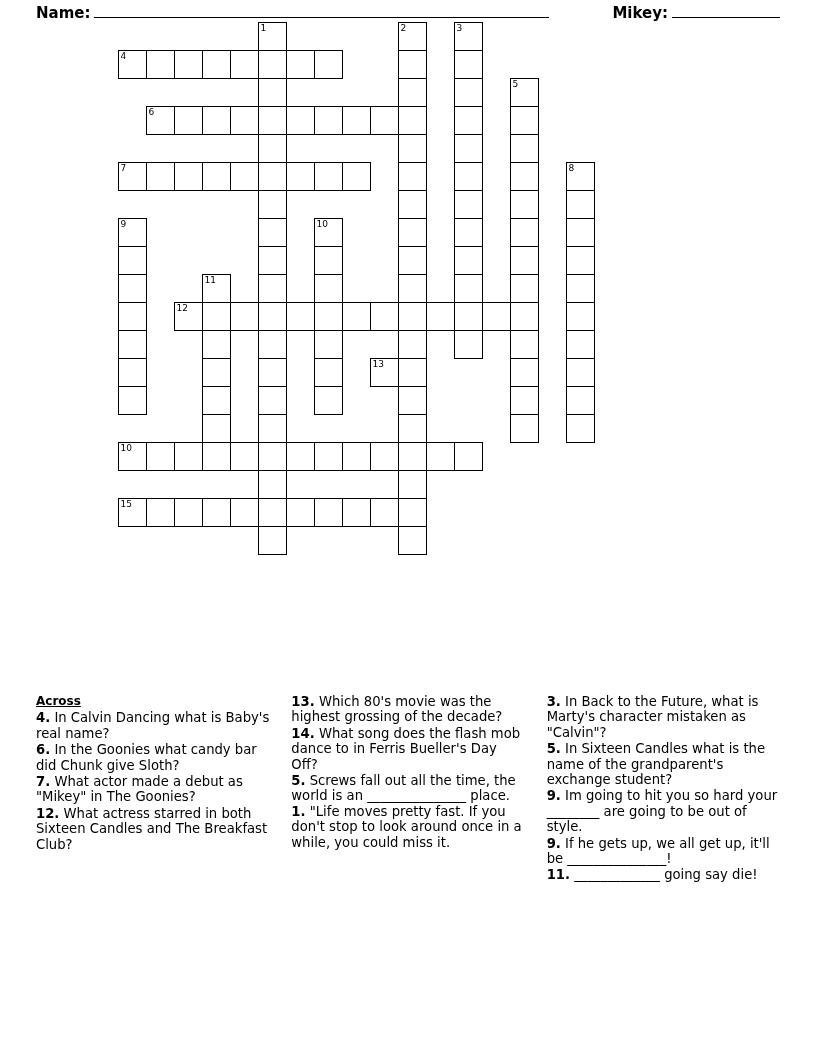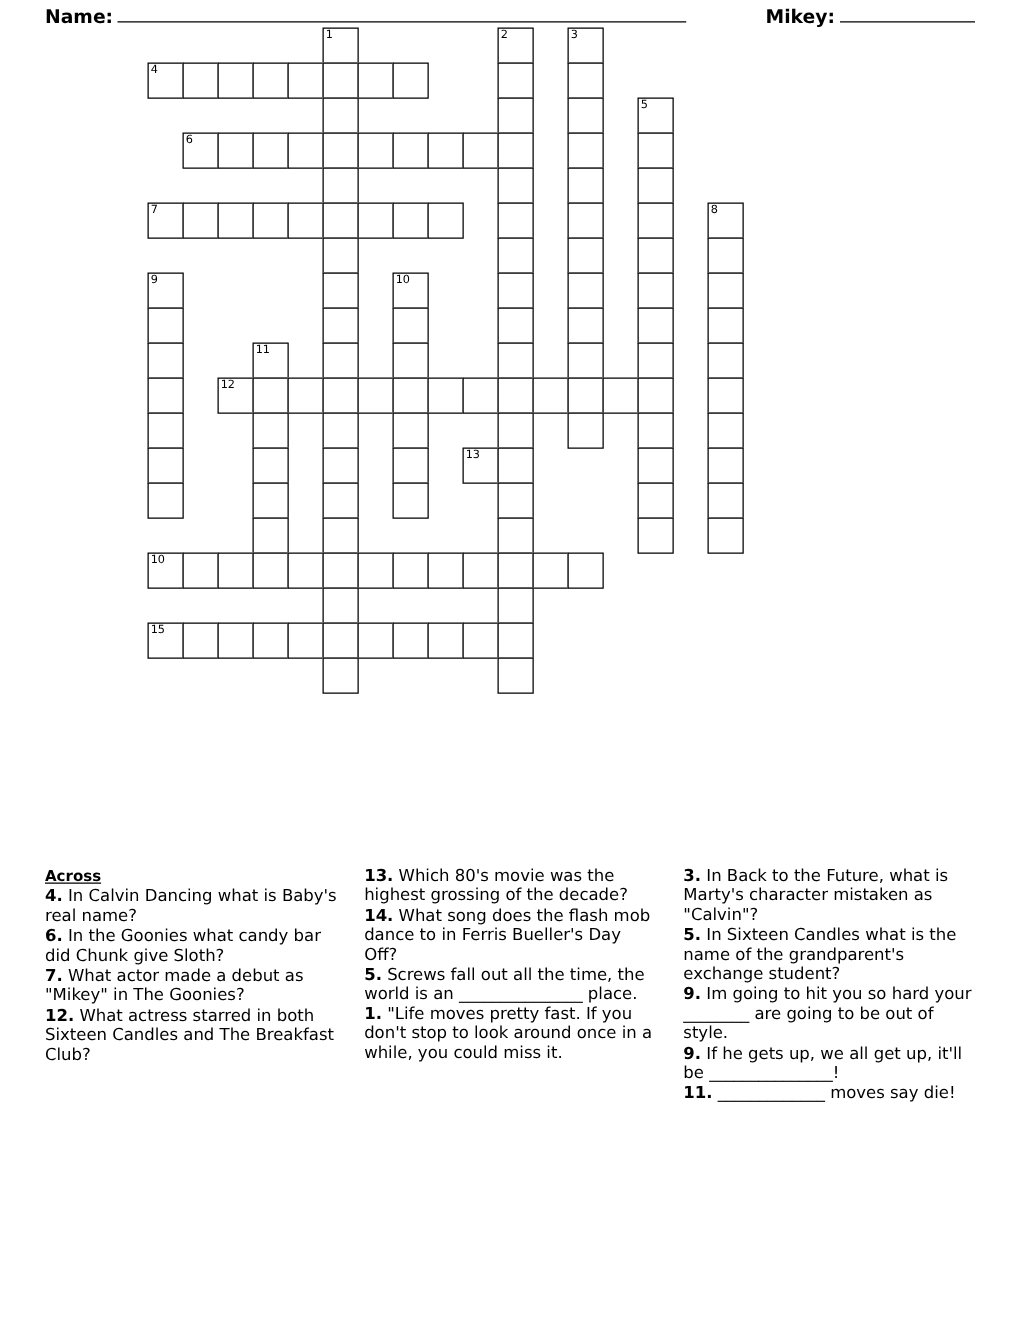--- a/index.html
+++ b/index.html
@@ -307,17 +307,17 @@
         <div class="clue"><b>13.</b><span> Which 80's movie was the highest grossing of the decade?</span></div>
         <div class="clue"><b>14.</b><span> What song does the flash mob dance to in Ferris Bueller's Day Off?</span></div>
         <div class="clue"><b>5.</b><span> Screws fall out all the time, the world is an _______________ place.</span></div>
       </div>
     <div id="down-list">
         <div class="clue"><b>1.</b><span> "Life moves pretty fast. If you don't stop to look around once in a while, you could miss it.</span></div>
         <div class="clue"><b>3.</b><span> In Back to the Future, what is Marty's character mistaken as "Calvin"?</span></div>
         <div class="clue"><b>5.</b><span> In Sixteen Candles what is the name of the grandparent's exchange student?</span></div>
         <div class="clue"><b>9.</b><span> Im going to hit you so hard your ________ are going to be out of style.</span></div>
         <div class="clue"><b>9.</b><span> If he gets up, we all get up, it'll be _______________!</span></div>
-        <div class="clue"><b>11.</b><span> _____________ moves say die!</span></div>
+        <div class="clue"><b>11.</b><span> _____________ going say die!</span></div>
       </div>
   </div>
 
 </div>
 
 </body></html>

